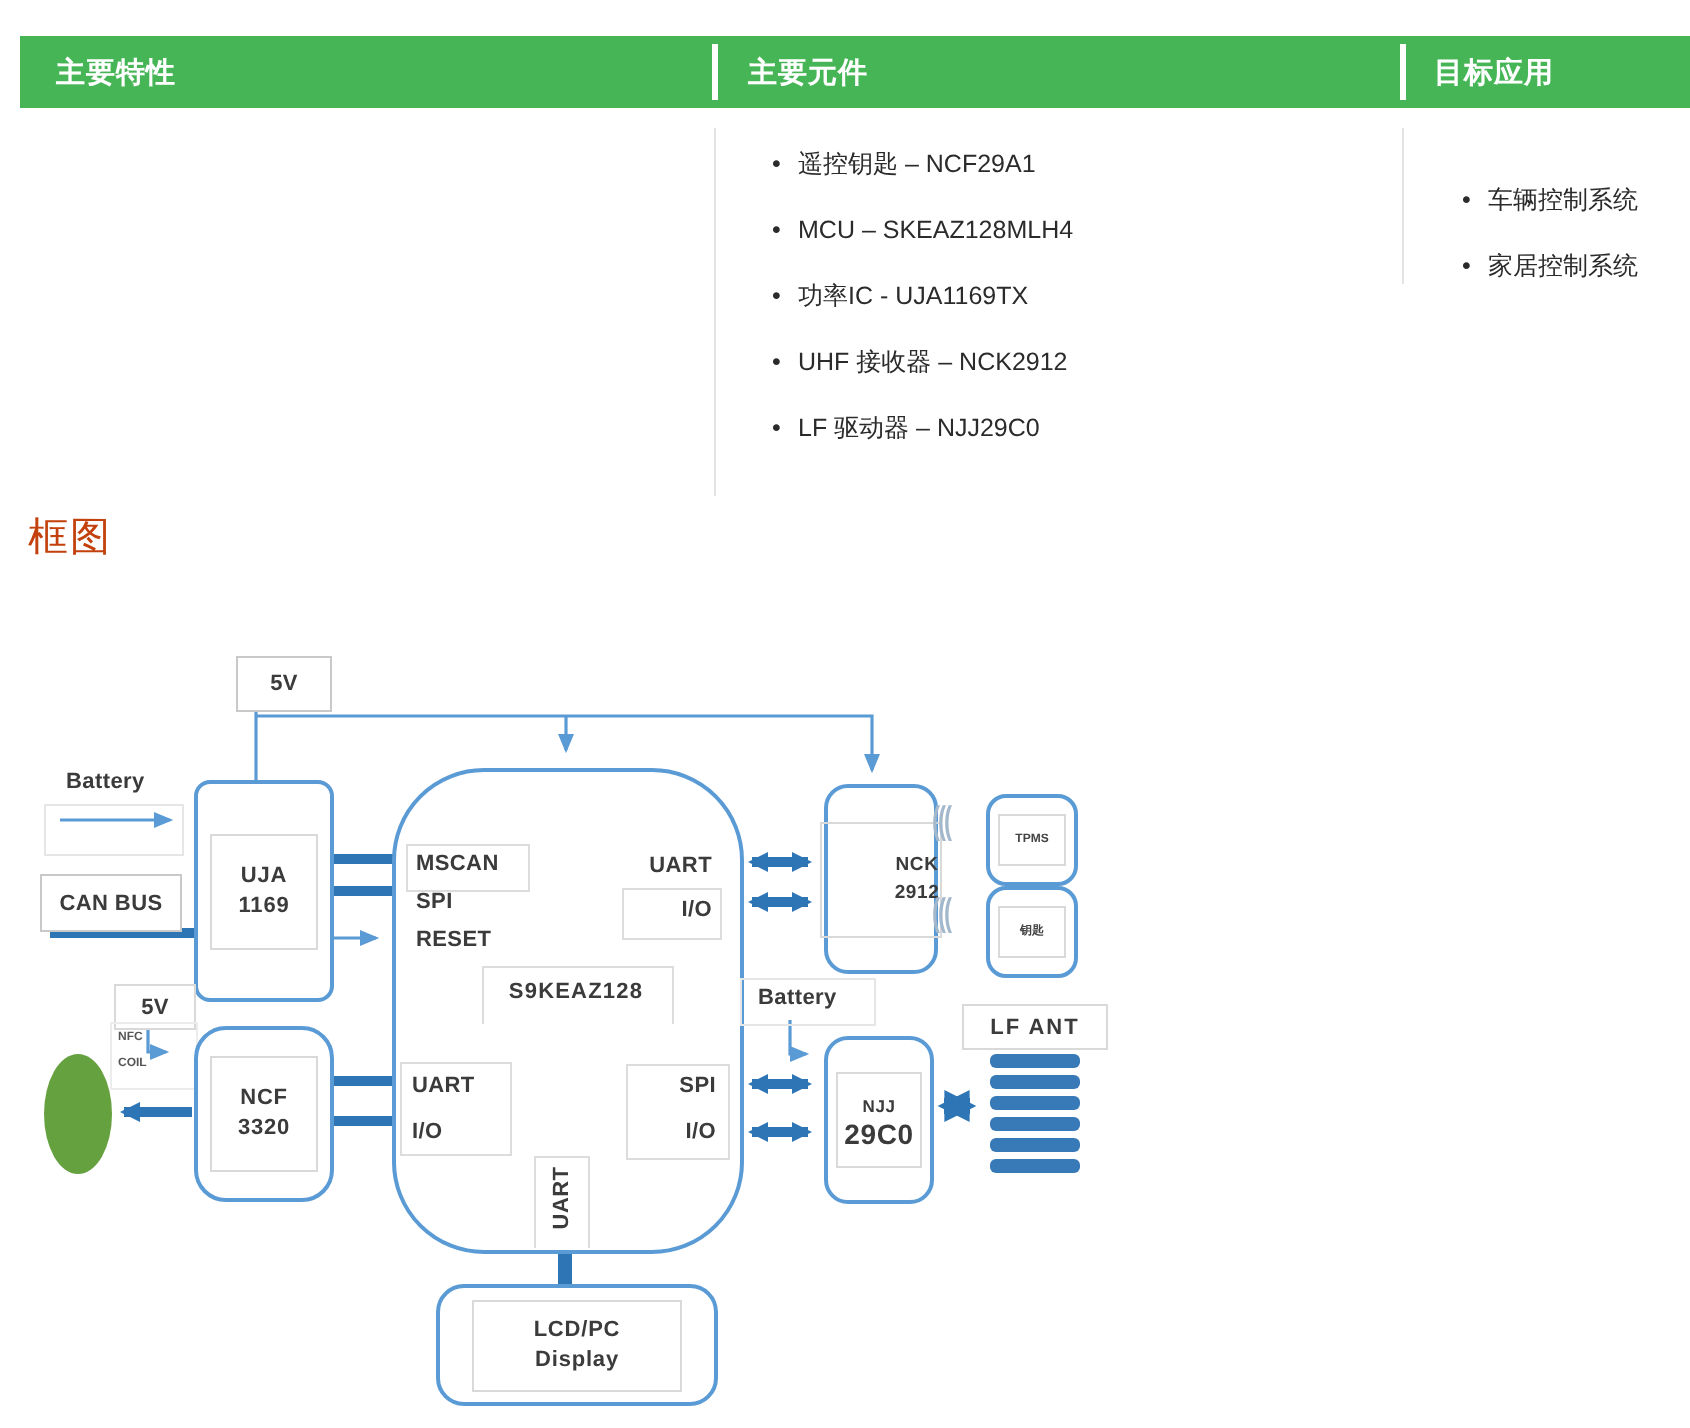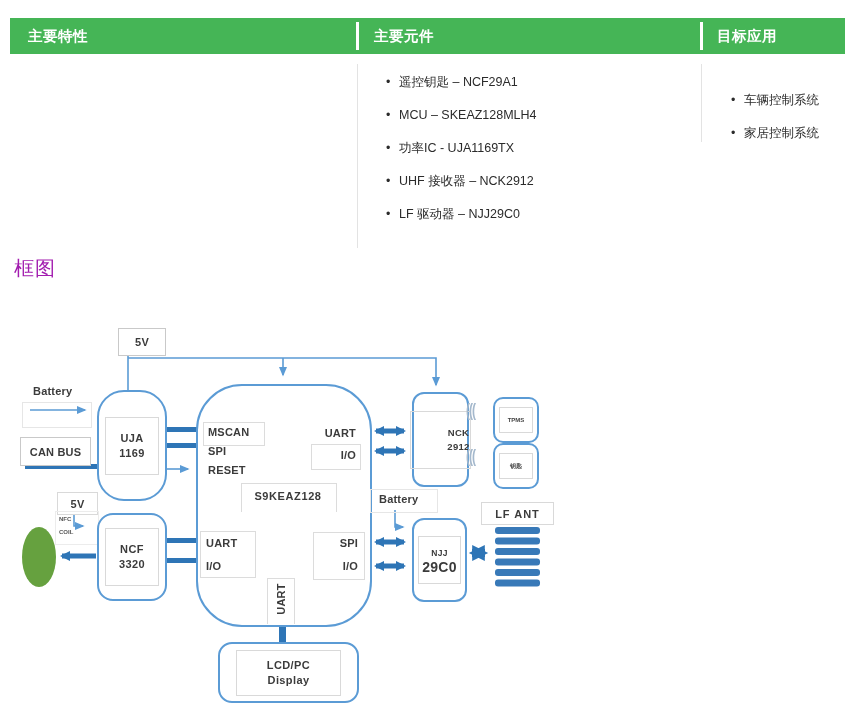--- a/index.html
+++ b/index.html
@@ -14,21 +14,21 @@
              color:#ffffff;font-size:14.5px;font-weight:bold;letter-spacing:.5px;}
 
   
   .col-list{margin:0;padding:0;list-style:none;font-size:12.5px;line-height:16px;color:#2b2b2b;}
   .col-list li{position:relative;padding-left:13px;}
   .col-list li + li{margin-top:17px;}
   .col-list li::before{content:"•";position:absolute;left:0;top:0;color:#2b2b2b;}
   .divider{width:1px;background:#e3e3e3;}
 
   
-  .sec-title{left:14px;top:255px;font-size:20px;font-weight:500;color:#a21caf;letter-spacing:1px;}
+  .sec-title{left:14px;top:255px;font-size:20px;font-weight:500;color:#c2410c;letter-spacing:1px;}
 
   
   .lbl{font-size:11px;font-weight:bold;color:#3b3b3b;letter-spacing:.2px;white-space:nowrap;}
   .labelbox{border:1px solid #c9c9c9;background:#fff;display:flex;align-items:center;justify-content:center;}
   .faint{border:1px solid #dcdcdc;background:transparent;pointer-events:none;}
   .chip{border:2px solid #5b9bd5;background:#fff;display:flex;align-items:center;justify-content:center;}
   .chip .inner{border:1px solid #d9d9d9;display:flex;flex-direction:column;align-items:center;
                justify-content:center;text-align:center;}
   .chip .cl{font-size:11px;font-weight:bold;color:#3b3b3b;line-height:15px;letter-spacing:.4px;}
   .chip .cl-sm{font-size:9.5px;font-weight:bold;color:#3b3b3b;line-height:14px;letter-spacing:.3px;}
@@ -150,21 +150,21 @@
     <span class="lbl">5V</span>
   </div>
 
   <div class="abs lbl" style="left:33px;top:385px;">Battery</div>
   <div class="abs faint" style="left:22px;top:402px;width:68px;height:24px;border-color:#e6e6e6;"></div>
 
   <div class="abs labelbox" style="left:20px;top:437px;width:69px;height:27px;">
     <span class="lbl">CAN BUS</span>
   </div>
 
-  <div class="abs chip" style="left:97px;top:390px;width:66px;height:107px;border-radius:27px;">
+  <div class="abs chip" style="left:97px;top:390px;width:66px;height:107px;border-radius:8px;">
     <div class="inner" style="width:52px;height:56px;">
       <span class="cl">UJA</span>
       <span class="cl">1169</span>
     </div>
   </div>
 
   <div class="abs chip" style="left:196px;top:384px;width:172px;height:239px;border-radius:46px;"></div>
   <div class="abs faint" style="left:203px;top:422px;width:60px;height:22px;"></div>
   <div class="abs lbl" style="left:208px;top:426px;">MSCAN</div>
   <div class="abs lbl" style="left:208px;top:445px;">SPI</div>

